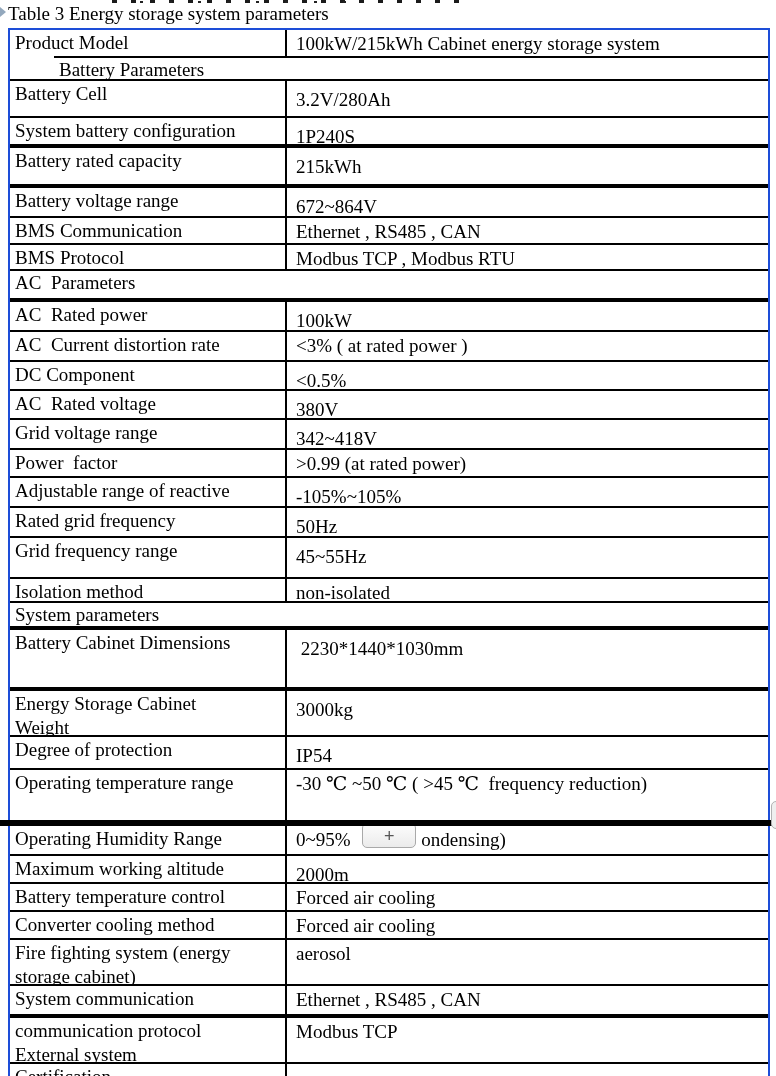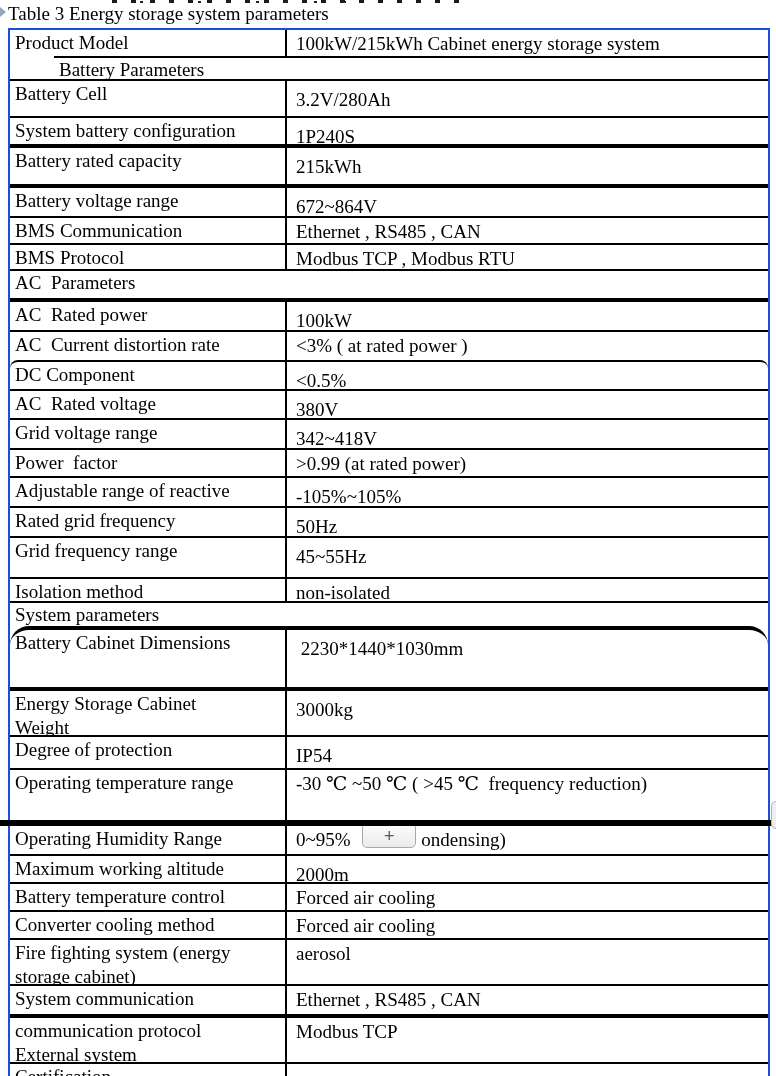--- a/index.html
+++ b/index.html
@@ -117,21 +117,21 @@
         </div>
       </div>
       <div class="row" style="height: 30px;">
         <div class="cell lcell">
           <div class="txt">AC  Current distortion rate</div>
         </div>
         <div class="cell vcell">
           <div class="txt">&lt;3% ( at rated power )</div>
         </div>
       </div>
-      <div class="row" style="height: 29px; border-radius: 8px;">
+      <div class="row" style="height: 29px;">
         <div class="cell lcell">
           <div class="txt">DC Component</div>
         </div>
         <div class="cell vcell vlow">
           <div class="txt">&lt;0.5%</div>
         </div>
       </div>
       <div class="row" style="height: 29px;">
         <div class="cell lcell">
           <div class="txt">AC  Rated voltage</div>
@@ -186,21 +186,21 @@
         </div>
         <div class="cell vcell">
           <div class="txt">non-isolated</div>
         </div>
       </div>
       <div class="row section" style="height: 25px;">
         <div class="cell seccell">
           <div class="txt">System parameters</div>
         </div>
       </div>
-      <div class="row thick" style="height: 61px; border-radius: 19px;">
+      <div class="row thick" style="height: 61px;">
         <div class="cell lcell">
           <div class="txt">Battery Cabinet Dimensions</div>
         </div>
         <div class="cell vcell vlow">
           <div class="txt"> 2230*1440*1030mm</div>
         </div>
       </div>
       <div class="row thick" style="height: 48px;">
         <div class="cell lcell">
           <div class="txt">Energy Storage Cabinet</div>

